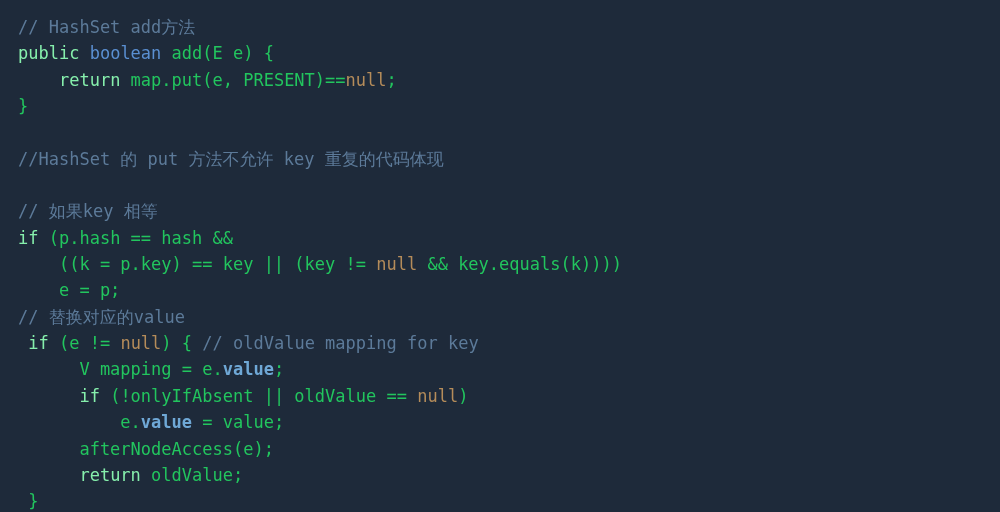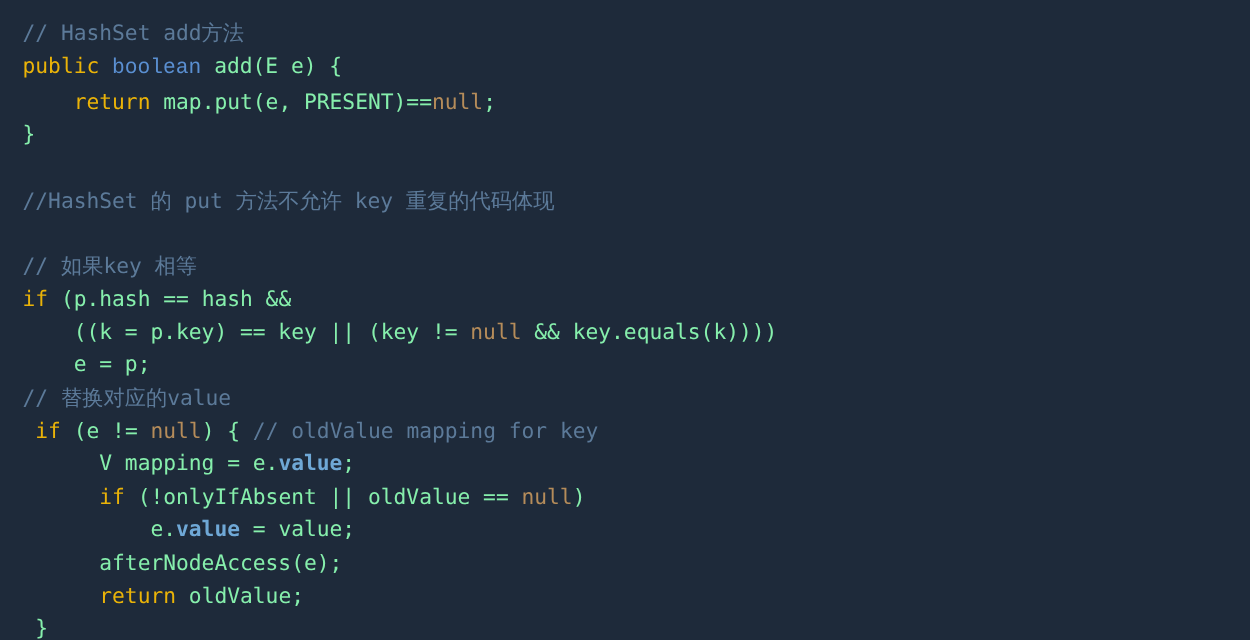--- a/index.html
+++ b/index.html
@@ -12,25 +12,25 @@
       padding: 14px 18px;
       width: 1000px;
       height: 512px;
       border-radius: 8px;
     }
     pre {
       white-space: pre;
       font-family: inherit;
     }
     .cmt { color: #5c7a99; margin-top: 30px; }
-    .kw-red { color: #eab308; }
-    .kw-blue { color: #5a8fd1; font-family: Liberation Mono, monospace; }
+    .kw-red { color: #86efac; }
+    .kw-blue { color: #5a8fd1; }
     .str-null { color: #b58c5a; text-align: center; }
     .id-blue { color: #6fa8d6; font-weight: bold; }
-    .txt { color: #86efac; }
+    .txt { color: #22c55e; }
   </style>
 </head>
 <body>
 
 <pre><span class="cmt">// HashSet add方法</span>
 <span class="kw-red">public</span> <span class="kw-blue">boolean</span><span class="txt"> add(E e) {</span>
     <span class="kw-red">return</span><span class="txt"> map.put(e, PRESENT)==</span><span class="str-null">null</span><span class="txt">;</span>
 <span class="txt">}</span>
 
 <span class="cmt">//HashSet 的 put 方法不允许 key 重复的代码体现</span>

